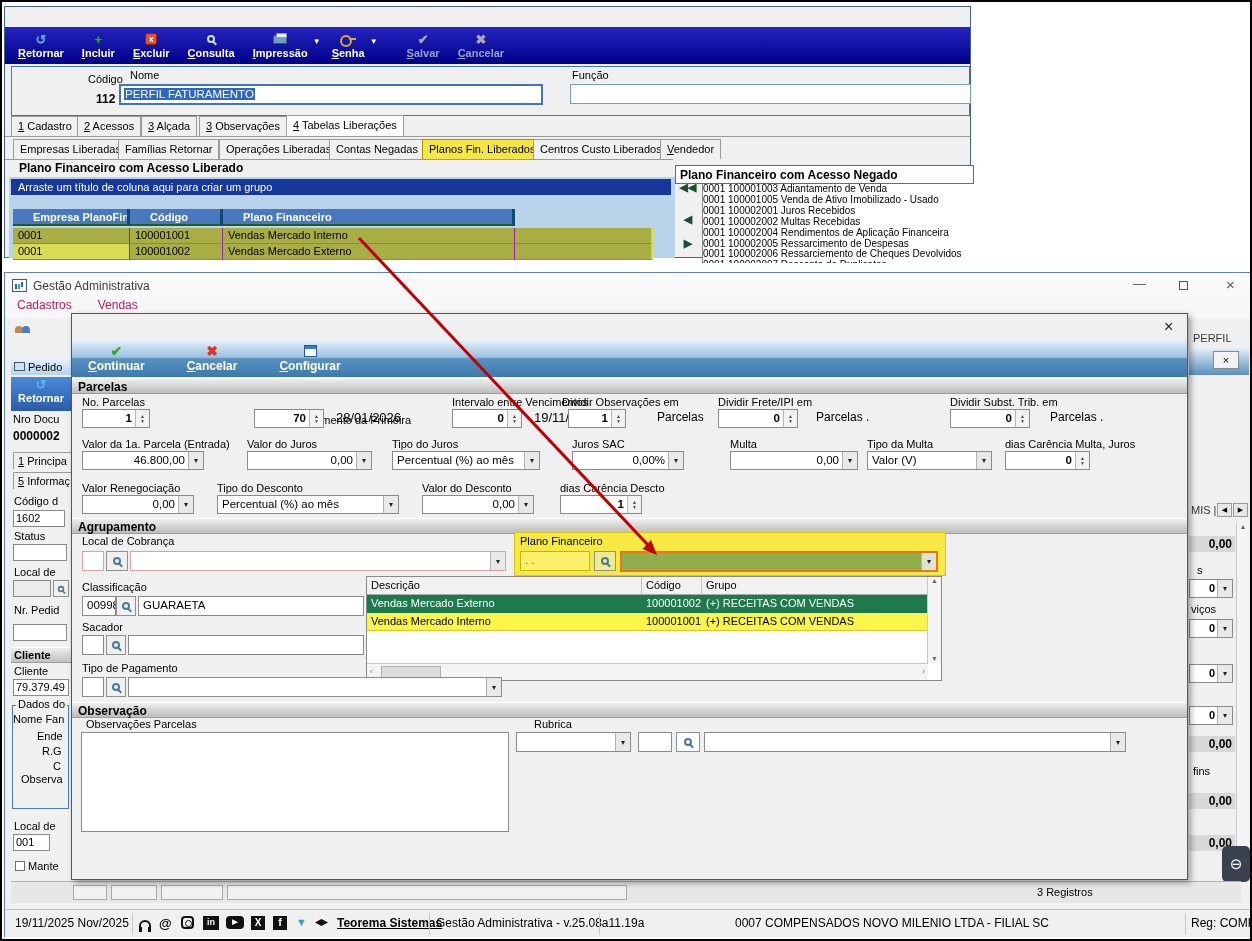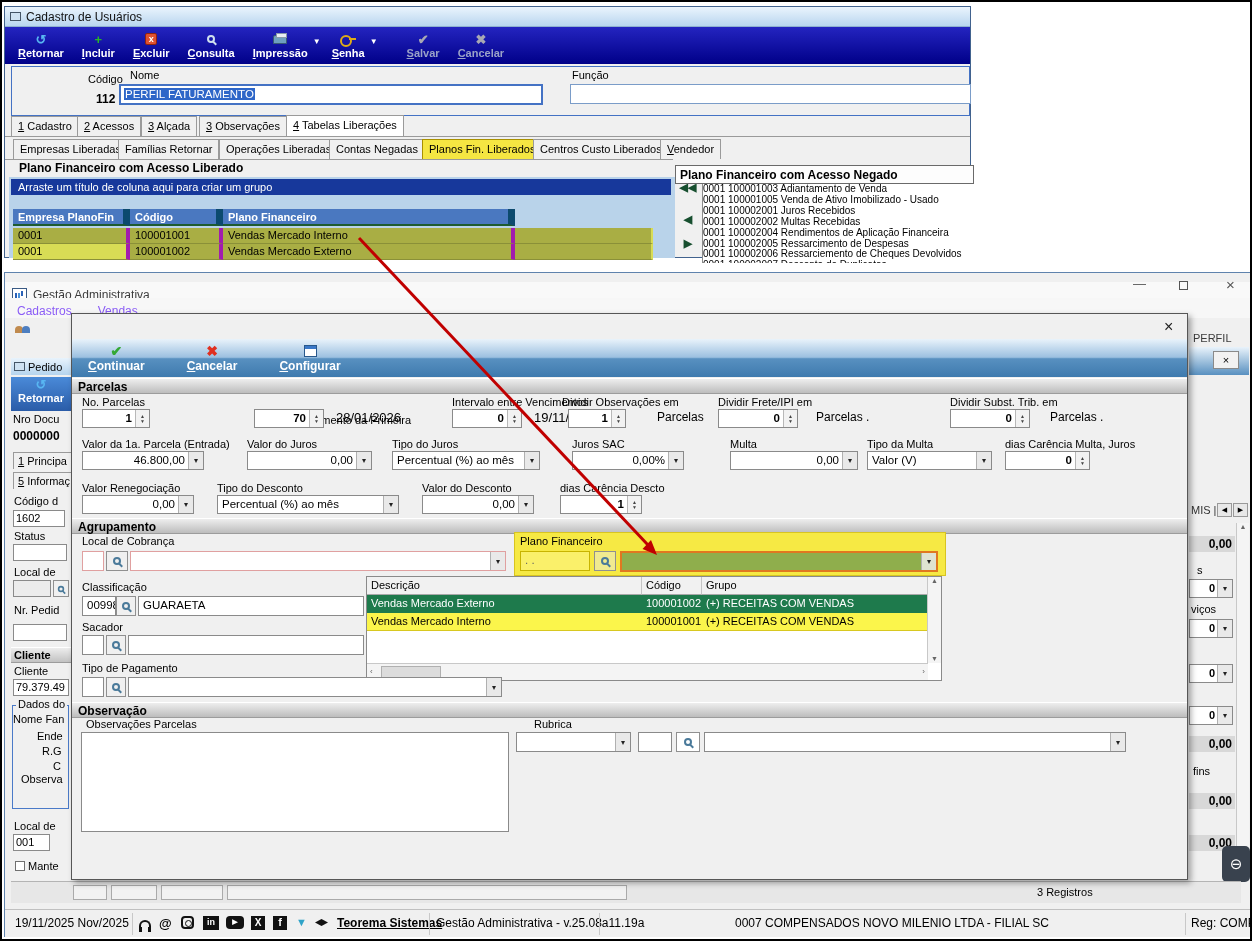--- a/index.html
+++ b/index.html
@@ -57,39 +57,39 @@
   .tab{position:absolute;height:20px;background:#f0f0f0;border:1px solid #9a9a9a;border-bottom:none;
     font-size:11px;padding:3px 6px 0 6px;white-space:nowrap}
   .tab.active{background:#fff;z-index:2;height:21px}
   .tab.ylw{background:#f5e642;border-color:#a89000}
   .tabline{position:absolute;height:1px;background:#9a9a9a;left:0;width:100%}
 
   #grid-panel{left:4px;top:170px;width:666px;height:81px;background:#b9d3ea}
   #grpbar{left:6px;top:172px;width:660px;height:16px;background:#17389b;color:#fff;font-size:11px;
     display:flex;align-items:center;padding-left:7px}
   .ghead{position:absolute;top:202px;height:17px;background:#4a78c0;color:#fff;font-weight:bold;font-size:11px;
-    padding:2px 0 0 5px;border-right:7px solid #0c4a6e;border-bottom:2px solid #1e5c30;white-space:nowrap;overflow:hidden}
-  .gcell{position:absolute;height:16px;background:#a9ae44;border-right:4px solid #a21caf;border-bottom:1px solid #8a9038;
+    padding:2px 0 0 20px;border-right:3px solid #0c4a6e;border-bottom:2px solid #1e5c30;white-space:nowrap;overflow:hidden}
+  .gcell{position:absolute;height:16px;background:#a9ae44;border-right:1px solid #a21caf;border-bottom:1px solid #8a9038;
     font-size:11px;padding:1px 0 0 5px;white-space:nowrap;overflow:hidden}
   .gcell.y1{background:#d8dc55}
   .arrbtn{position:absolute;color:#174f2f;font-size:11px;font-weight:bold;text-align:center;width:24px;cursor:default}
 
   #negado-h{left:670px;top:158px;width:299px;height:19px;border:1px solid #6a6a6a;background:#fdfdfd;
     font-weight:bold;font-size:12px;padding:2px 0 0 4px;white-space:nowrap}
   #negado-list{left:697px;top:177px;width:272px;height:79px;background:#fff;border-left:1px solid #8a8a8a;overflow:hidden}
   #negado-list div{font-size:10px;line-height:10.9px;white-space:nowrap}
 
   
   #gw{left:2px;top:270px;width:1247px;height:665px;border:1px solid #5f83ad;background:#f0f0f0}
-  #gw-title{left:0;top:9px;width:100%;height:25px;background:#f9f9f9;display:flex;align-items:center;gap:6px;
+  #gw-title{left:0;top:0;width:100%;height:25px;background:#f9f9f9;display:flex;align-items:center;gap:6px;
     padding-left:7px;font-size:12px;color:#3c3c3c}
   .winctl{position:absolute;color:#555;font-size:13px}
   .maxbox{width:9px;height:9px;border:1px solid #555;display:inline-block}
   #gw-menu{left:0;top:25px;width:100%;height:20px;background:#f7f7f7;display:flex;gap:26px;padding-left:12px;
-    font-size:12px;color:#8b5cf6;align-items:flex-end}
+    font-size:12px;color:#be185d;align-items:flex-start}
   .appico{width:15px;height:13px;border:1px solid #3a5a84;background:#fff;position:relative;flex:none}
   .appico::before{content:"";position:absolute;left:2px;bottom:2px;width:2px;height:5px;background:#2a62b8;
     box-shadow:3px 0 0 #4a90d8,6px -2px 0 #2a62b8}
   .ppl{position:absolute;width:18px;height:15px}
   .ppl::before,.ppl::after{content:"";position:absolute;bottom:0;width:8px;height:10px;border-radius:4px 4px 0 0}
   .ppl::before{left:0;background:#c08a4e}
   .ppl::after{left:7px;background:#4d7ec0}
 
   
   #ped{left:8px;top:330px;width:60px;height:548px;overflow:hidden;background:#f0f0f0}
@@ -158,24 +158,20 @@
   #arrow-svg{left:0;top:0;width:1252px;height:941px;pointer-events:none;z-index:60}
   #bstrip{left:8px;top:878px;width:1230px;height:22px;background:#e7e7e7;border-top:1px solid #b4b4b4}
   .bbox{position:absolute;top:3px;height:15px;background:#f2f2f2;border:1px solid #aaa}
 </style>
 </head>
 <body>
 
 <div id="screen">
 
   <div id="uw" class="a">
-    <div id="uw-title" class="a">
-      <span class="pedico"></span>
-      <span>Cadastro de Usuários</span>
-    </div>
     <div id="uw-tb" class="a">
       <div class="tbtn">
         <span class="ico i-back">↺</span>
         <span class="fl">Retornar</span>
         </div>
       <div class="tbtn">
         <span class="ico i-plus">+</span>
         <span class="fl">Incluir</span>
         </div>
       <div class="tbtn">
@@ -305,21 +301,21 @@
     <div id="ped" class="a" style="left:6px;top:60px">
       <div class="ptitle a">
         <span class="pedico"></span>
         <span>Pedido</span>
       </div>
       <div class="pret a">
         <div class="i-back" style="font-size:13px">↺</div>
         <div>Retornar</div>
       </div>
       <span class="lbl" style="left:2px;top:80px">Nro Docu</span>
-      <span class="lbl bold" style="left:2px;top:97px;font-size:12px">0000000</span>
+      <span class="lbl bold" style="left:2px;top:97px;font-size:12px">0000002</span>
       <div class="tab" style="left:2px;top:119px;height:17px;padding:2px 4px 0 4px">
           <span class="fl">1 Principa</span>
         </div>
       <div class="tab" style="left:2px;top:139px;height:17px;padding:2px 4px 0 4px">
           <span class="fl">5 Informaç</span>
         </div>
       <span class="lbl" style="left:3px;top:162px">Código d</span>
       <div class="sminp" style="left:2px;top:177px;width:52px;height:17px"><span>1602</span></div>
       <span class="lbl" style="left:3px;top:197px">Status</span>
       <div class="sminp" style="left:2px;top:211px;width:54px;height:17px"></div>

